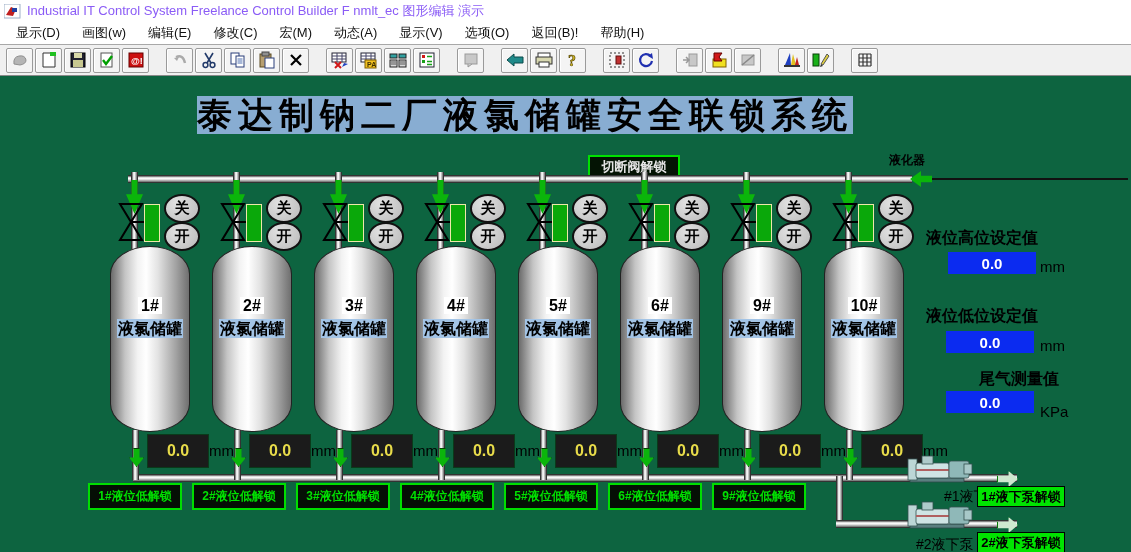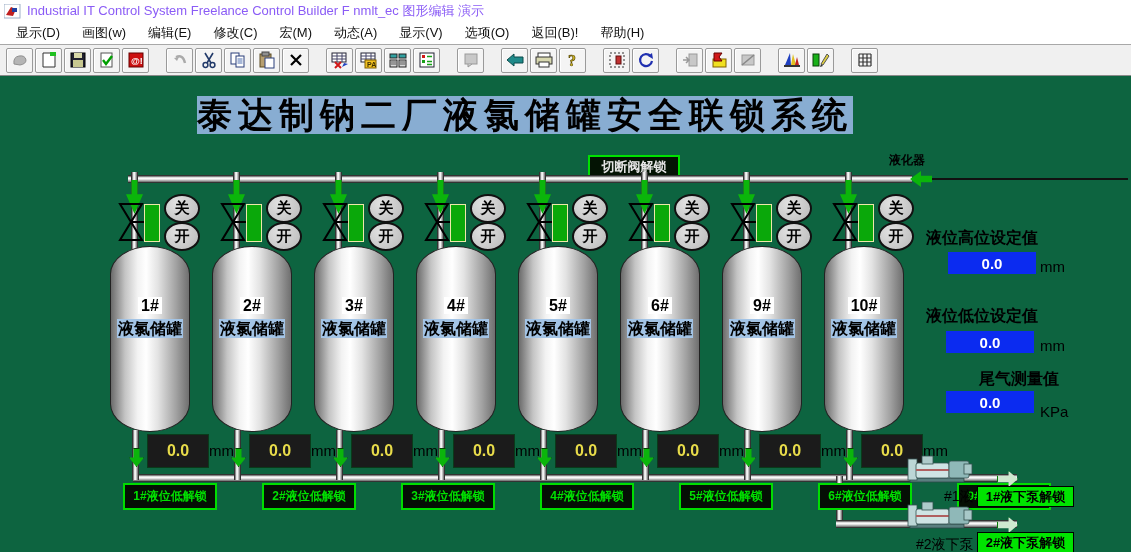--- a/index.html
+++ b/index.html
@@ -32,25 +32,25 @@
   .tank{position:absolute;left:22px;top:74px;width:80px;height:186px;border:1px solid #222;border-radius:40px/28px;background:linear-gradient(90deg,#6b6b6b 0%,#c4c4c4 18%,#f2f2f2 34%,#ffffff 45%,#e3e3e3 60%,#a0a0a0 84%,#6f6f6f 100%);box-sizing:border-box;}
   .tname{position:absolute;top:50px;left:0;width:100%;text-align:center;}
   .tname span{background:#fff;color:#000;font-size:16px;font-weight:bold;padding:0 3px;}
   .tdesc{position:absolute;top:72px;left:0;width:100%;text-align:center;}
   .tdesc span{background:#a3c4e6;color:#000;font-size:16px;font-weight:bold;padding:1px 1px;white-space:nowrap;}
   .drop{position:absolute;left:44px;top:258px;height:50px;}
   .smallarrow{position:absolute;left:41px;top:276px;width:13px;height:17px;background:#0bb50b;border:1px solid #054405;clip-path:polygon(30% 0,70% 0,70% 50%,100% 50%,50% 100%,0 50%,30% 50%);}
   .valbox{position:absolute;left:59px;top:262px;width:60px;height:32px;background:#1b1b1b;border:1px solid #0a3a1a;color:#e8dc4a;font-size:16px;font-weight:bold;display:flex;align-items:center;justify-content:center;}
   .mmlbl{position:absolute;left:121px;top:270px;color:#000;font-size:15px;}
   .unlockrow{position:absolute;left:88px;top:407px;display:flex;gap:10px;}
-  .unlockbtn{width:94px;height:27px;background:#050f05;border:2px solid #00dd00;color:#00e000;font-size:12px;font-weight:bold;display:flex;align-items:center;justify-content:center;box-sizing:border-box;white-space:nowrap;margin-left:35px;}
+  .unlockbtn{width:94px;height:27px;background:#050f05;border:2px solid #00dd00;color:#00e000;font-size:12px;font-weight:bold;display:flex;align-items:center;justify-content:center;box-sizing:border-box;white-space:nowrap;}
   .rplabel{position:absolute;color:#000;font-size:16px;font-weight:bold;white-space:nowrap;}
   .bluebox{position:absolute;width:88px;height:22px;background:#0b2bf0;color:#fff;font-size:15px;font-weight:bold;display:flex;align-items:center;justify-content:center;}
   .unitlbl{position:absolute;color:#000;font-size:15px;}
-  .pumpunlock{position:absolute;width:97px;height:21px;background:#00e400;border:1px solid #000;color:#000;font-size:13px;font-weight:bold;display:flex;align-items:center;justify-content:center;box-sizing:border-box;white-space:nowrap;}
+  .pumpunlock{position:absolute;width:88px;height:21px;background:#00e400;border:1px solid #000;color:#000;font-size:13px;font-weight:bold;display:flex;align-items:center;justify-content:center;box-sizing:border-box;white-space:nowrap;}
   .pumplbl{position:absolute;color:#000;font-size:14px;white-space:nowrap;}
   .arrow-right{position:absolute;width:19px;height:14px;background:#cfe8cf;border:1px solid #067a06;clip-path:polygon(0 30%,55% 30%,55% 0,100% 50%,55% 100%,55% 70%,0 70%);}
   .pump{position:absolute;width:74px;height:30px;}
 </style>
 </head>
 <body>
 
 <div class="titlebar">
   <span class="appicon">
     <svg width="17" height="15">

